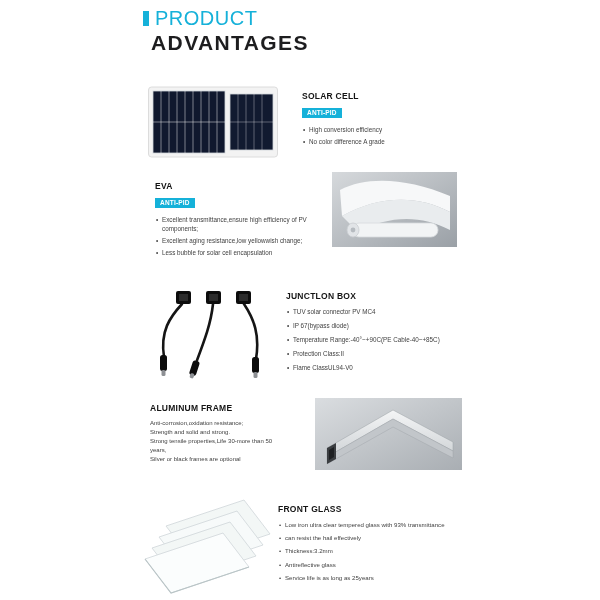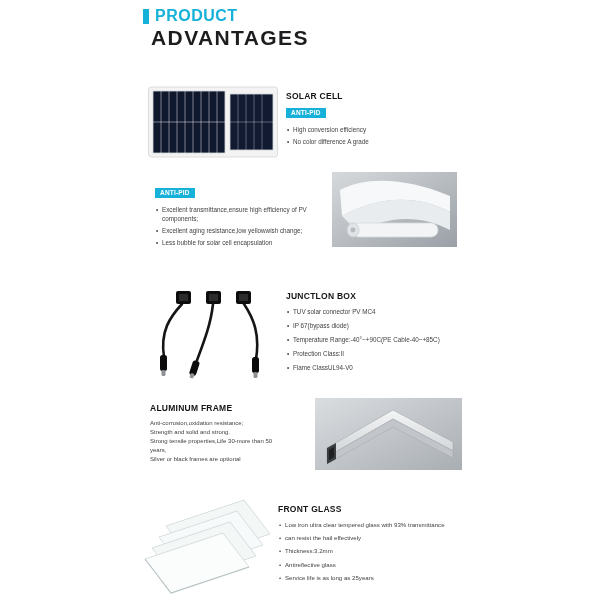--- a/index.html
+++ b/index.html
@@ -7,26 +7,26 @@
   html,body{ background:#fff; }
   .canvas{
     position:relative; width:600px; height:600px; background:#fff;
     font-family:"Liberation Sans", sans-serif; overflow:hidden; color:#1d1d1f;
   }
 
   
   .header{ position:absolute; left:143px; top:7px; }
   .header .row1{ display:flex; align-items:center; gap:6px; }
   .accent-bar{ width:6px; height:15px; background:var(--accent); }
-  .t1{ font-size:16px; font-weight:700; color:var(--accent); letter-spacing:.5px; }
+  .t1{ font-size:20px; font-weight:400; color:var(--accent); letter-spacing:.5px; }
   .t2{ font-size:21px; font-weight:800; color:#1d1d1f; letter-spacing:1.4px; margin-top:1px;margin-left:8px; }
 
   
   .sec{ position:absolute; display:flex; }
-  .s1{ left:148px; top:84px;  width:315px; gap:8px; }
+  .s1{ left:148px; top:84px;  width:315px; gap:24px; }
   .s2{ left:155px; top:172px; width:302px; }
   .s3{ left:148px; top:285px; width:315px; gap:8px; }
   .s4{ left:150px; top:398px; width:312px;gap:27px; }
   .s5{ left:143px; top:498px; width:322px; gap:0; }
 
   .sec-title{ font-size:8.5px; font-weight:bold; color:#141414; letter-spacing:.25px; }
   .badge{
     display:inline-block; background:var(--accent); color:#fff;
     font-size:6.5px; font-weight:bold; padding:1.5px 5px 2px; margin-top:3px; letter-spacing:.2px;
   }
@@ -100,20 +100,21 @@
       <span class="badge">ANTI-PID</span>
       <ul class="bullets">
         <li>High conversion efficiency</li>
         <li>No color difference A grade</li>
       </ul>
     </div>
   </section>
 
   <section class="sec s2">
     <div class="txt">
+      <h2 class="sec-title">EVA</h2>
       <span class="badge">ANTI-PID</span>
       <ul class="bullets">
         <li>Excellent transmittance,ensure high efficiency of PV components;</li>
         <li>Excellent aging resistance,low yellowwish change;</li>
         <li>Less bubble for solar cell encapsulation</li>
       </ul>
     </div>
     <div class="img img-eva">
       <svg viewBox="0 0 125 75" xmlns="http://www.w3.org/2000/svg" aria-hidden="true">
         <defs>

